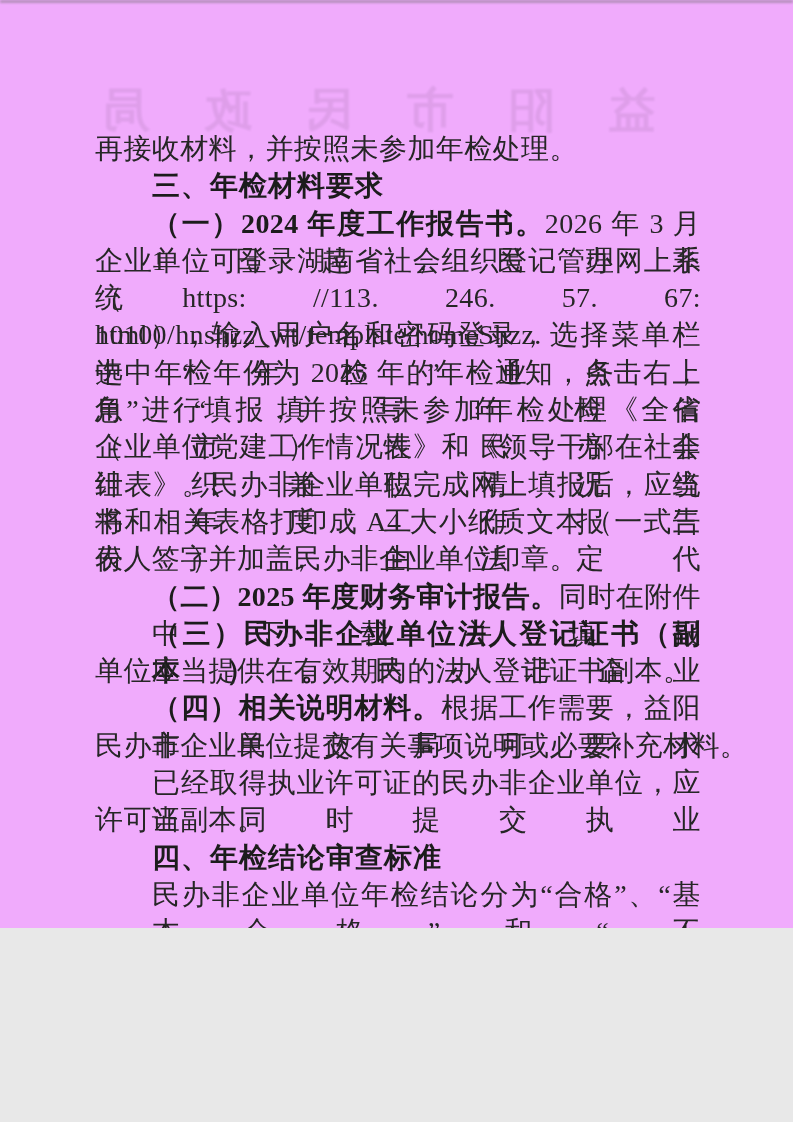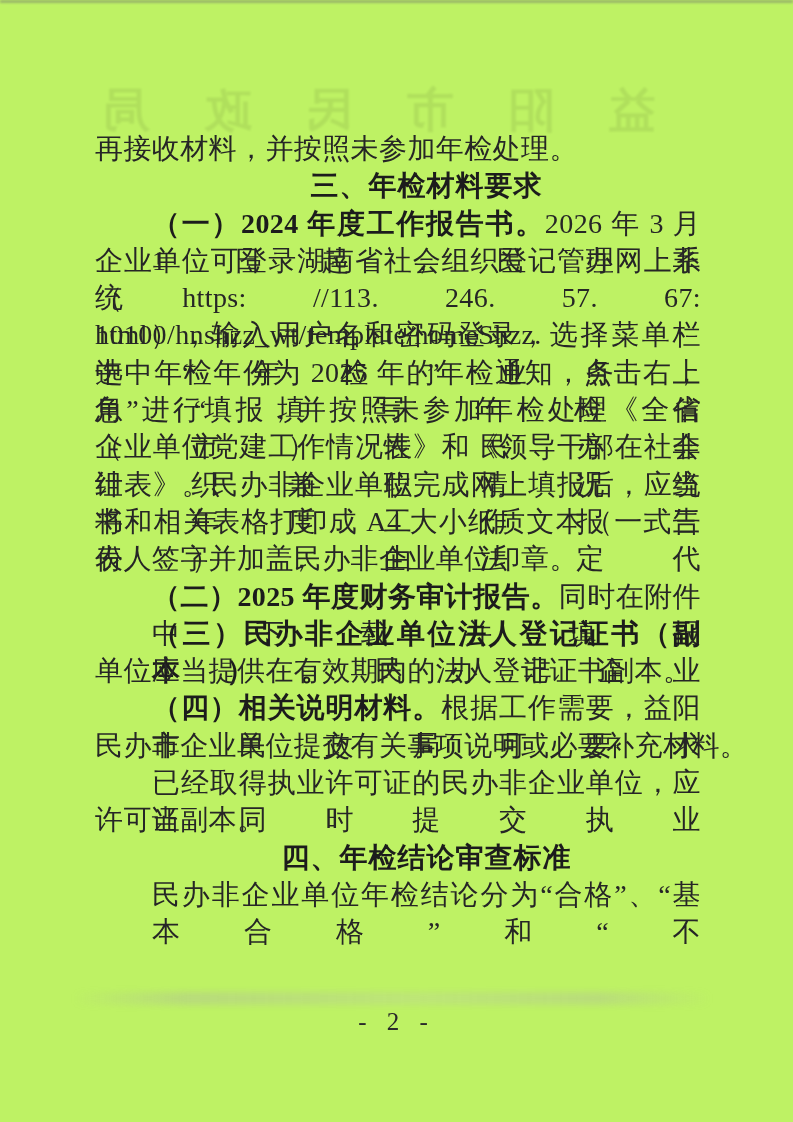--- a/index.html
+++ b/index.html
@@ -1,20 +1,20 @@
 <!DOCTYPE html>
 <html><head>
 <meta charset="utf-8">
 <style>
   html,body { margin:0; padding:0; background:#e8e8e8; }
   .page {
     position:relative;
-    width:793px; height:1122px;
+    width:793px; height:928px;
     margin:0 auto;
-    background:#bef264;
+    background:#f0abfc;
     overflow:hidden;
     font-family:"Liberation Serif","DejaVu Serif",serif;
     color:#262626;
   }
   .scan-edge-top {
     position:absolute; top:0; left:0; width:100%; height:3px;
     background:rgba(110,110,110,0.45);
     filter:blur(1px);
   }
   .ghost-header {
@@ -41,21 +41,21 @@
   .line.justify {
     text-align:justify;
     text-align-last:justify;
     text-justify:inter-character;
     white-space:normal;
   }
   .line.indent { padding-left:57px; }
   .line.heading {
     font-family:"Liberation Sans","DejaVu Sans",sans-serif;
     font-size:28px;
-    text-align:center; white-space:nowrap;
+    text-align:left; white-space:nowrap;
     letter-spacing:1px;
   }
   .b { font-weight:bold; color:#1c1c1c; }
   .scan-smear {
     position:absolute; top:992px; left:72px; width:640px; height:13px;
     background:linear-gradient(90deg,
       rgba(180,180,180,0) 0%,
       rgba(172,172,172,0.32) 18%,
       rgba(188,188,188,0.22) 55%,
       rgba(175,175,175,0.30) 82%,

